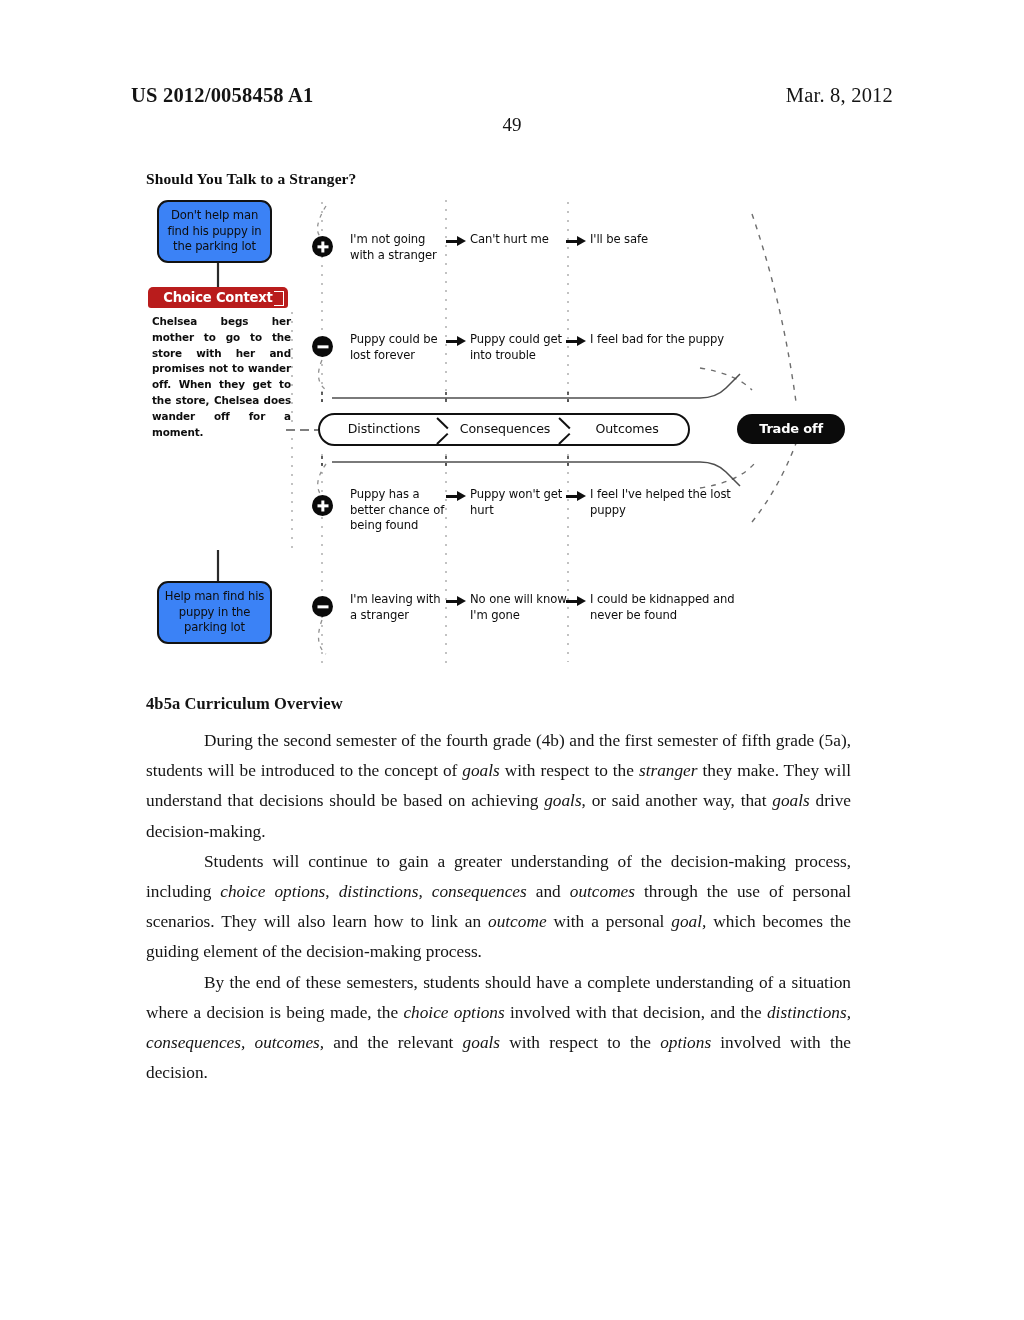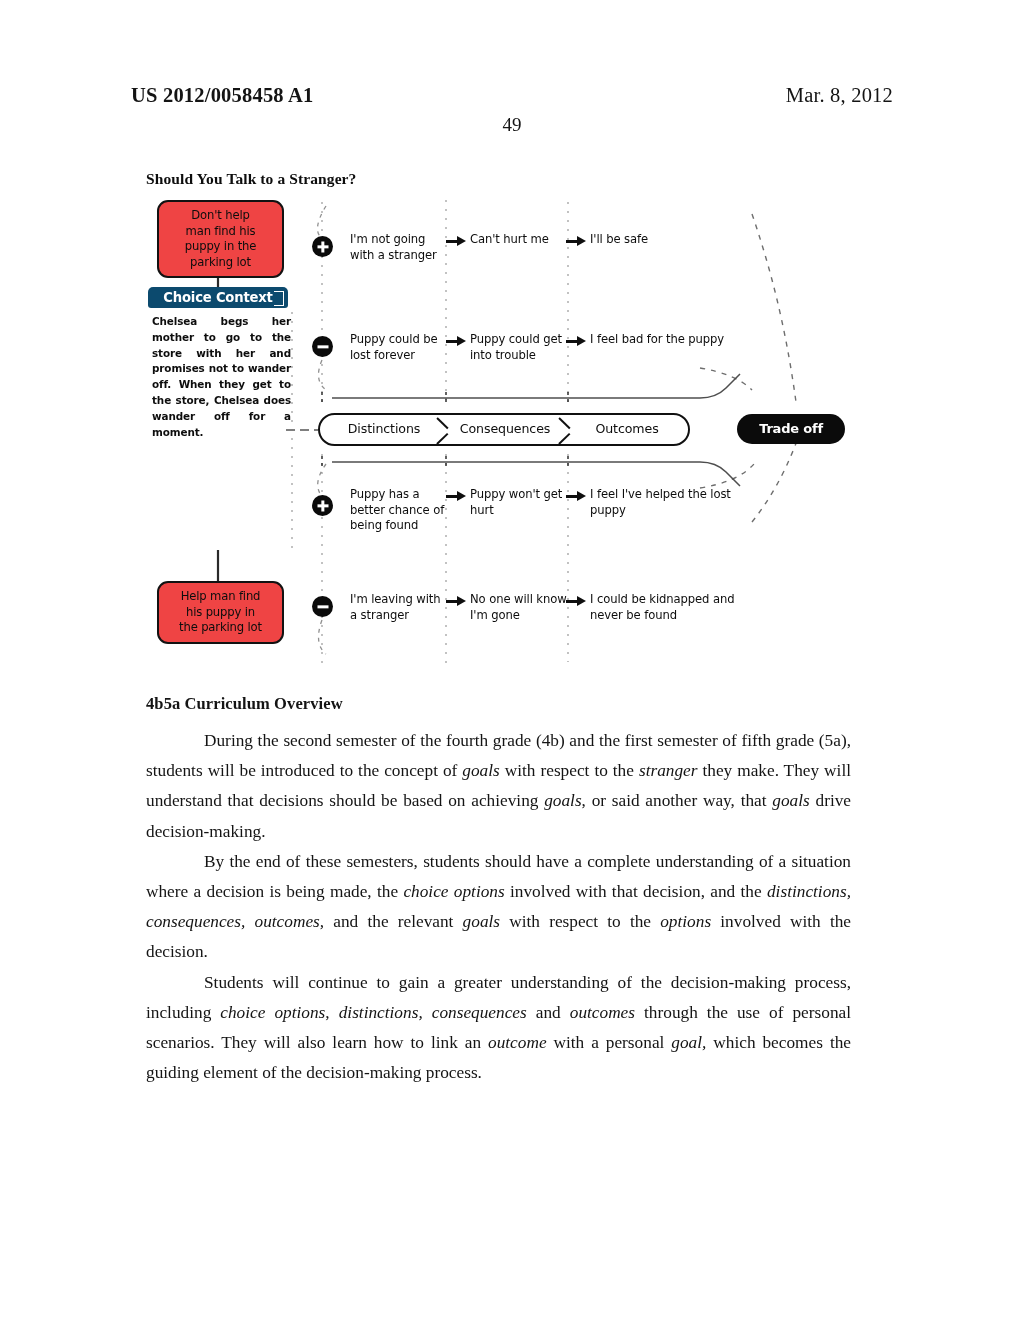--- a/index.html
+++ b/index.html
@@ -75,41 +75,41 @@
   
   .dgm {
     font-family: "DejaVu Sans", "Liberation Sans", sans-serif;
     color: #0d0d0d;
   }
 
   
   .opt-box {
     position: absolute;
     box-sizing: border-box;
-    width: 127px;
+    width: 115px;
     border: 2.1px solid #121212;
     border-radius: 11px;
-    background: #ef4444;
+    background: #3b82f6;
     text-align: center;
     font-size: 11.6px;
     line-height: 15.5px;
-    padding: 6px 19px 6px;
+    padding: 6px 5px 6px;
     letter-spacing: -0.15px;
   }
   #opt-top  { left: 17px; top: 8px; }
   #opt-bot  { left: 17px; top: 389px; }
 
   
   .ctx-band {
     position: absolute;
     left: 8px;
     top: 95px;
     width: 140px;
     height: 21px;
-    background: #0c4a6e;
+    background: #b91c1c;
     border-radius: 5px 5px 3px 3px;
     color: #ffffff;
     font-size: 13.2px;
     font-weight: bold;
     line-height: 21px;
     text-align: center;
     letter-spacing: -0.2px;
   }
   .ctx-band .nub {
     position: absolute;
@@ -428,15 +428,15 @@
       <b></b>
     </div>
   <div class="cell dgm col-o row4">I could be kidnapped and never be found</div>
 
 </div>
 
 <div class="sec-head">4b5a Curriculum Overview</div>
 
 <div class="prose">
   <p>During the second semester of the fourth grade (4b) and the first semester of fifth grade (5a), students will be introduced to the concept of <i>goals</i> with respect to the <i>stranger</i> they make. They will understand that decisions should be based on achieving <i>goals</i>, or said another way, that <i>goals</i> drive decision-making.</p>
+  <p>Students will continue to gain a greater understanding of the decision-making process, including <i>choice options</i>, <i>distinctions, consequences</i> and <i>outcomes</i> through the use of personal scenarios. They will also learn how to link an <i>outcome</i> with a personal <i>goal,</i> which becomes the guiding element of the decision-making process.</p>
   <p>By the end of these semesters, students should have a complete understanding of a situation where a decision is being made, the <i>choice options</i> involved with that decision, and the <i>distinctions, consequences, outcomes,</i> and the relevant <i>goals</i> with respect to the <i>options</i> involved with the decision.</p>
-  <p>Students will continue to gain a greater understanding of the decision-making process, including <i>choice options</i>, <i>distinctions, consequences</i> and <i>outcomes</i> through the use of personal scenarios. They will also learn how to link an <i>outcome</i> with a personal <i>goal,</i> which becomes the guiding element of the decision-making process.</p>
 </div>
 
 </body></html>

